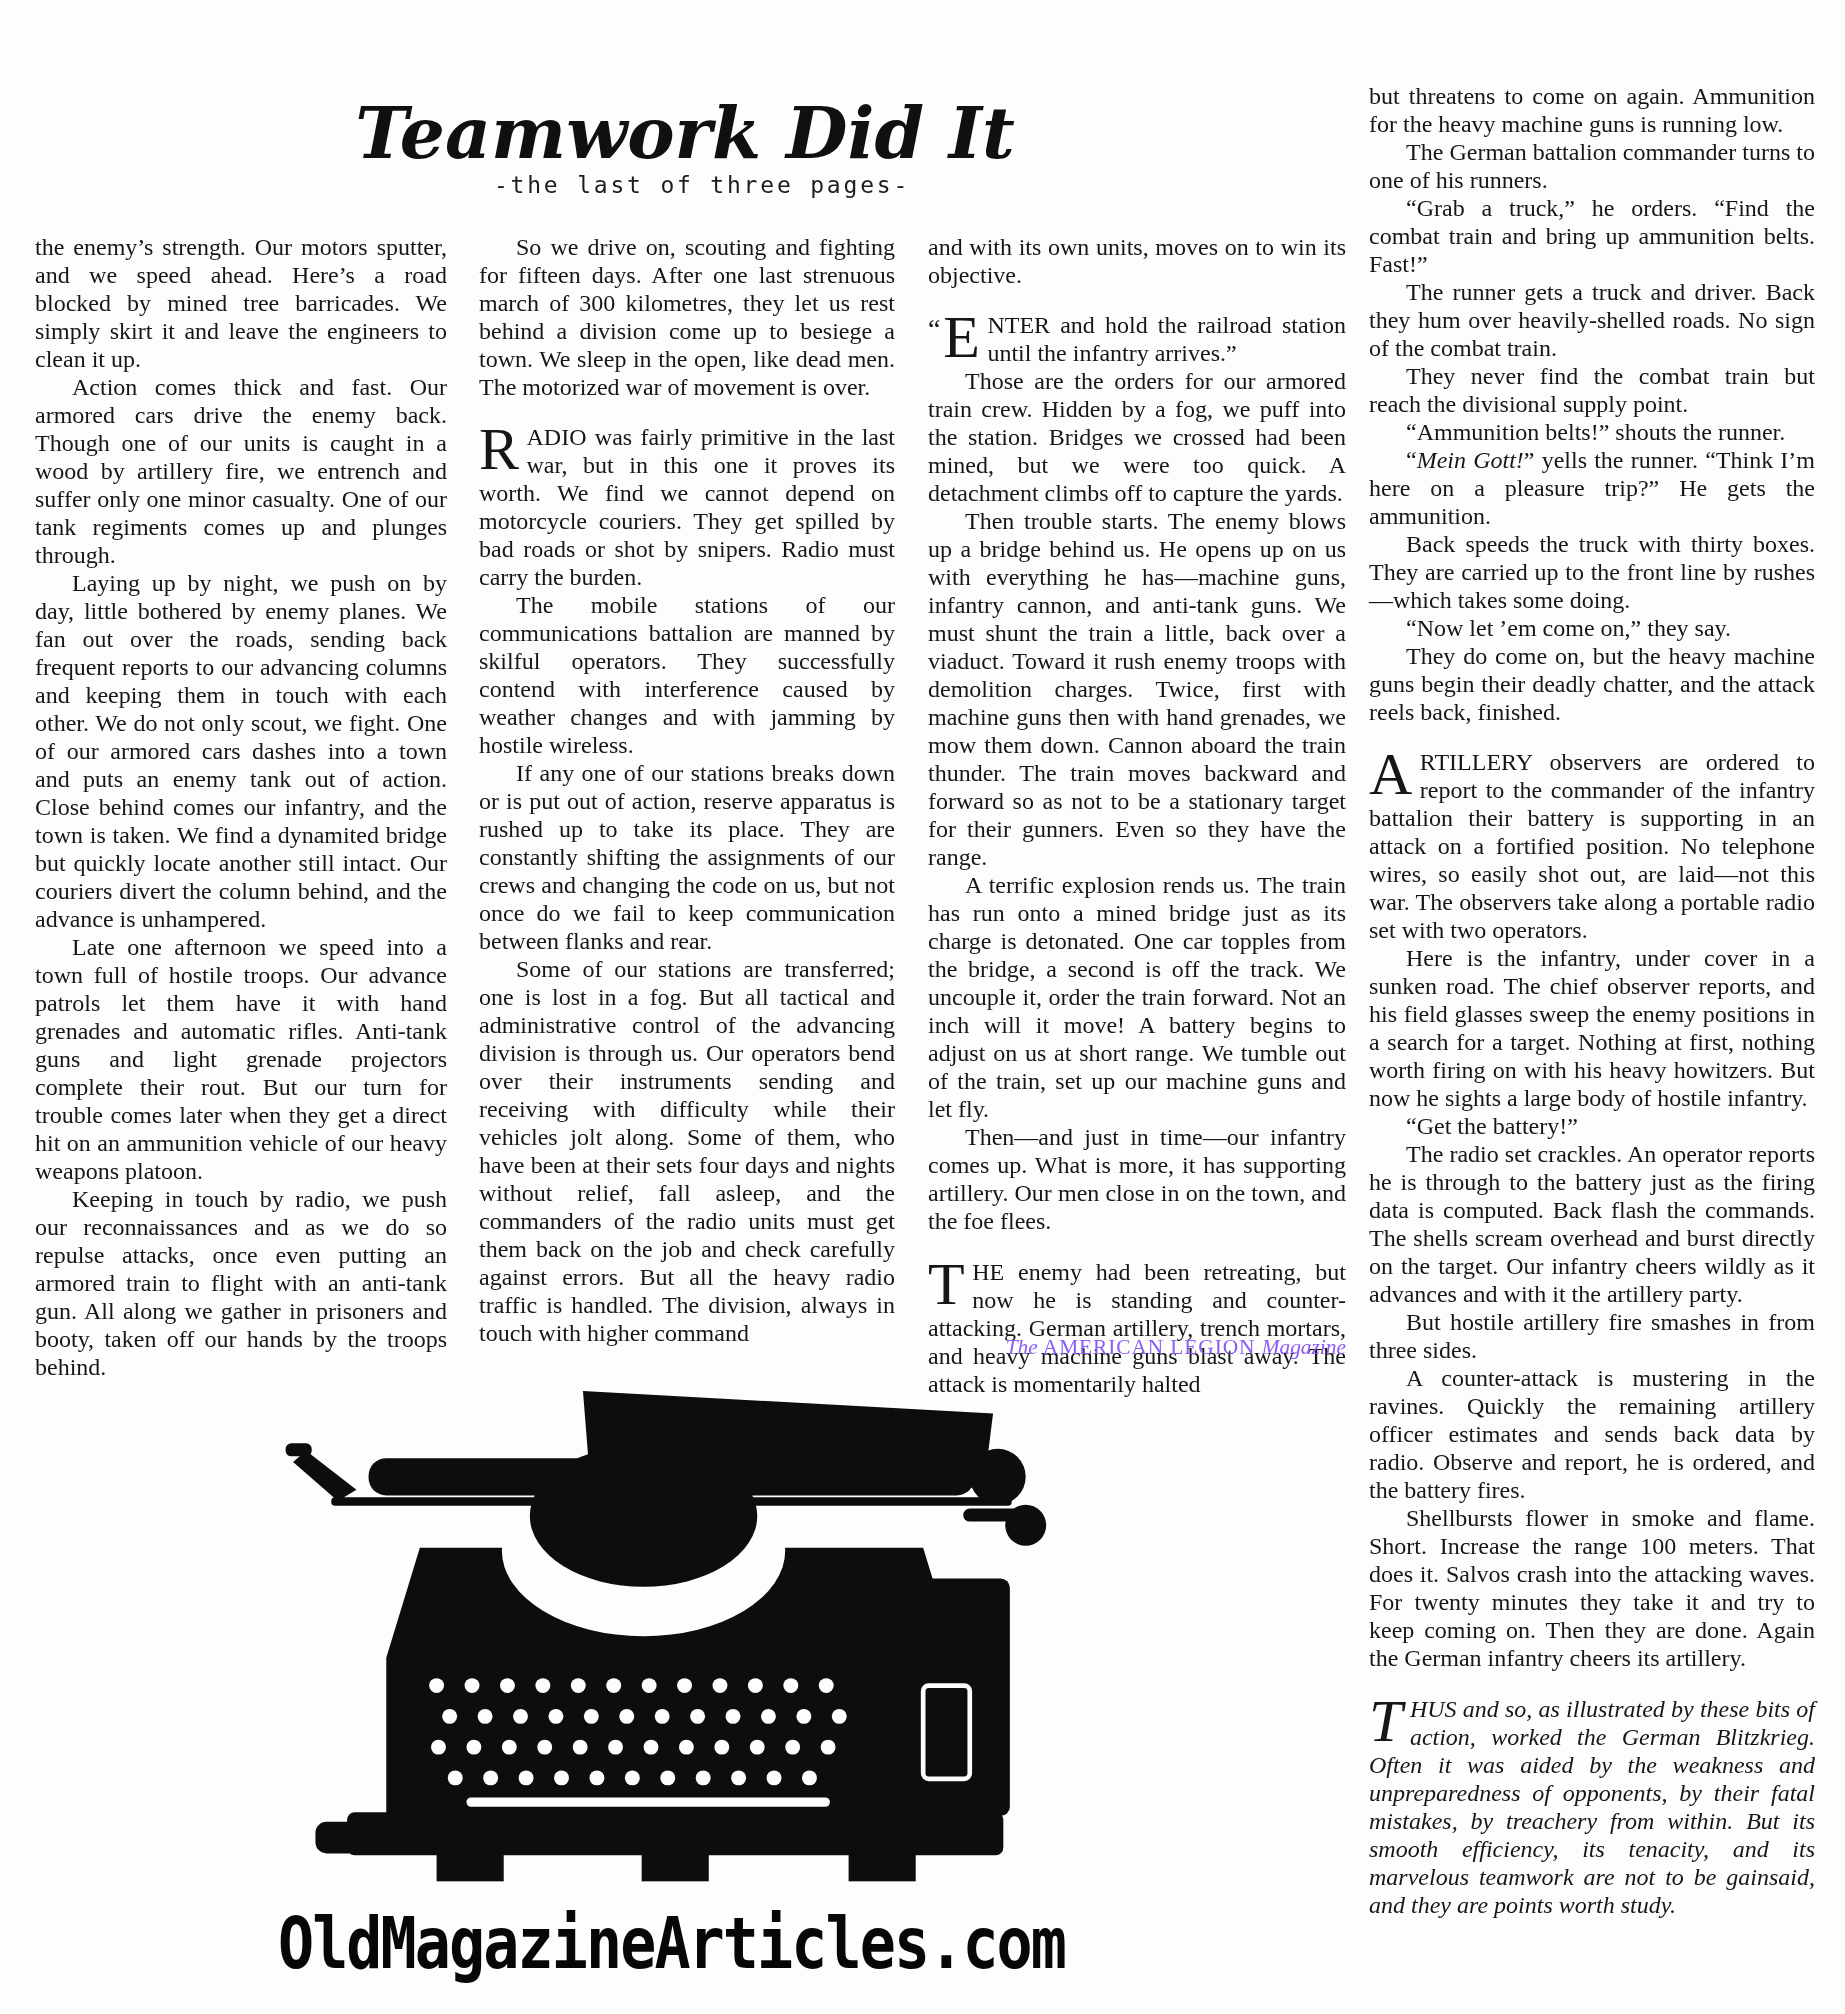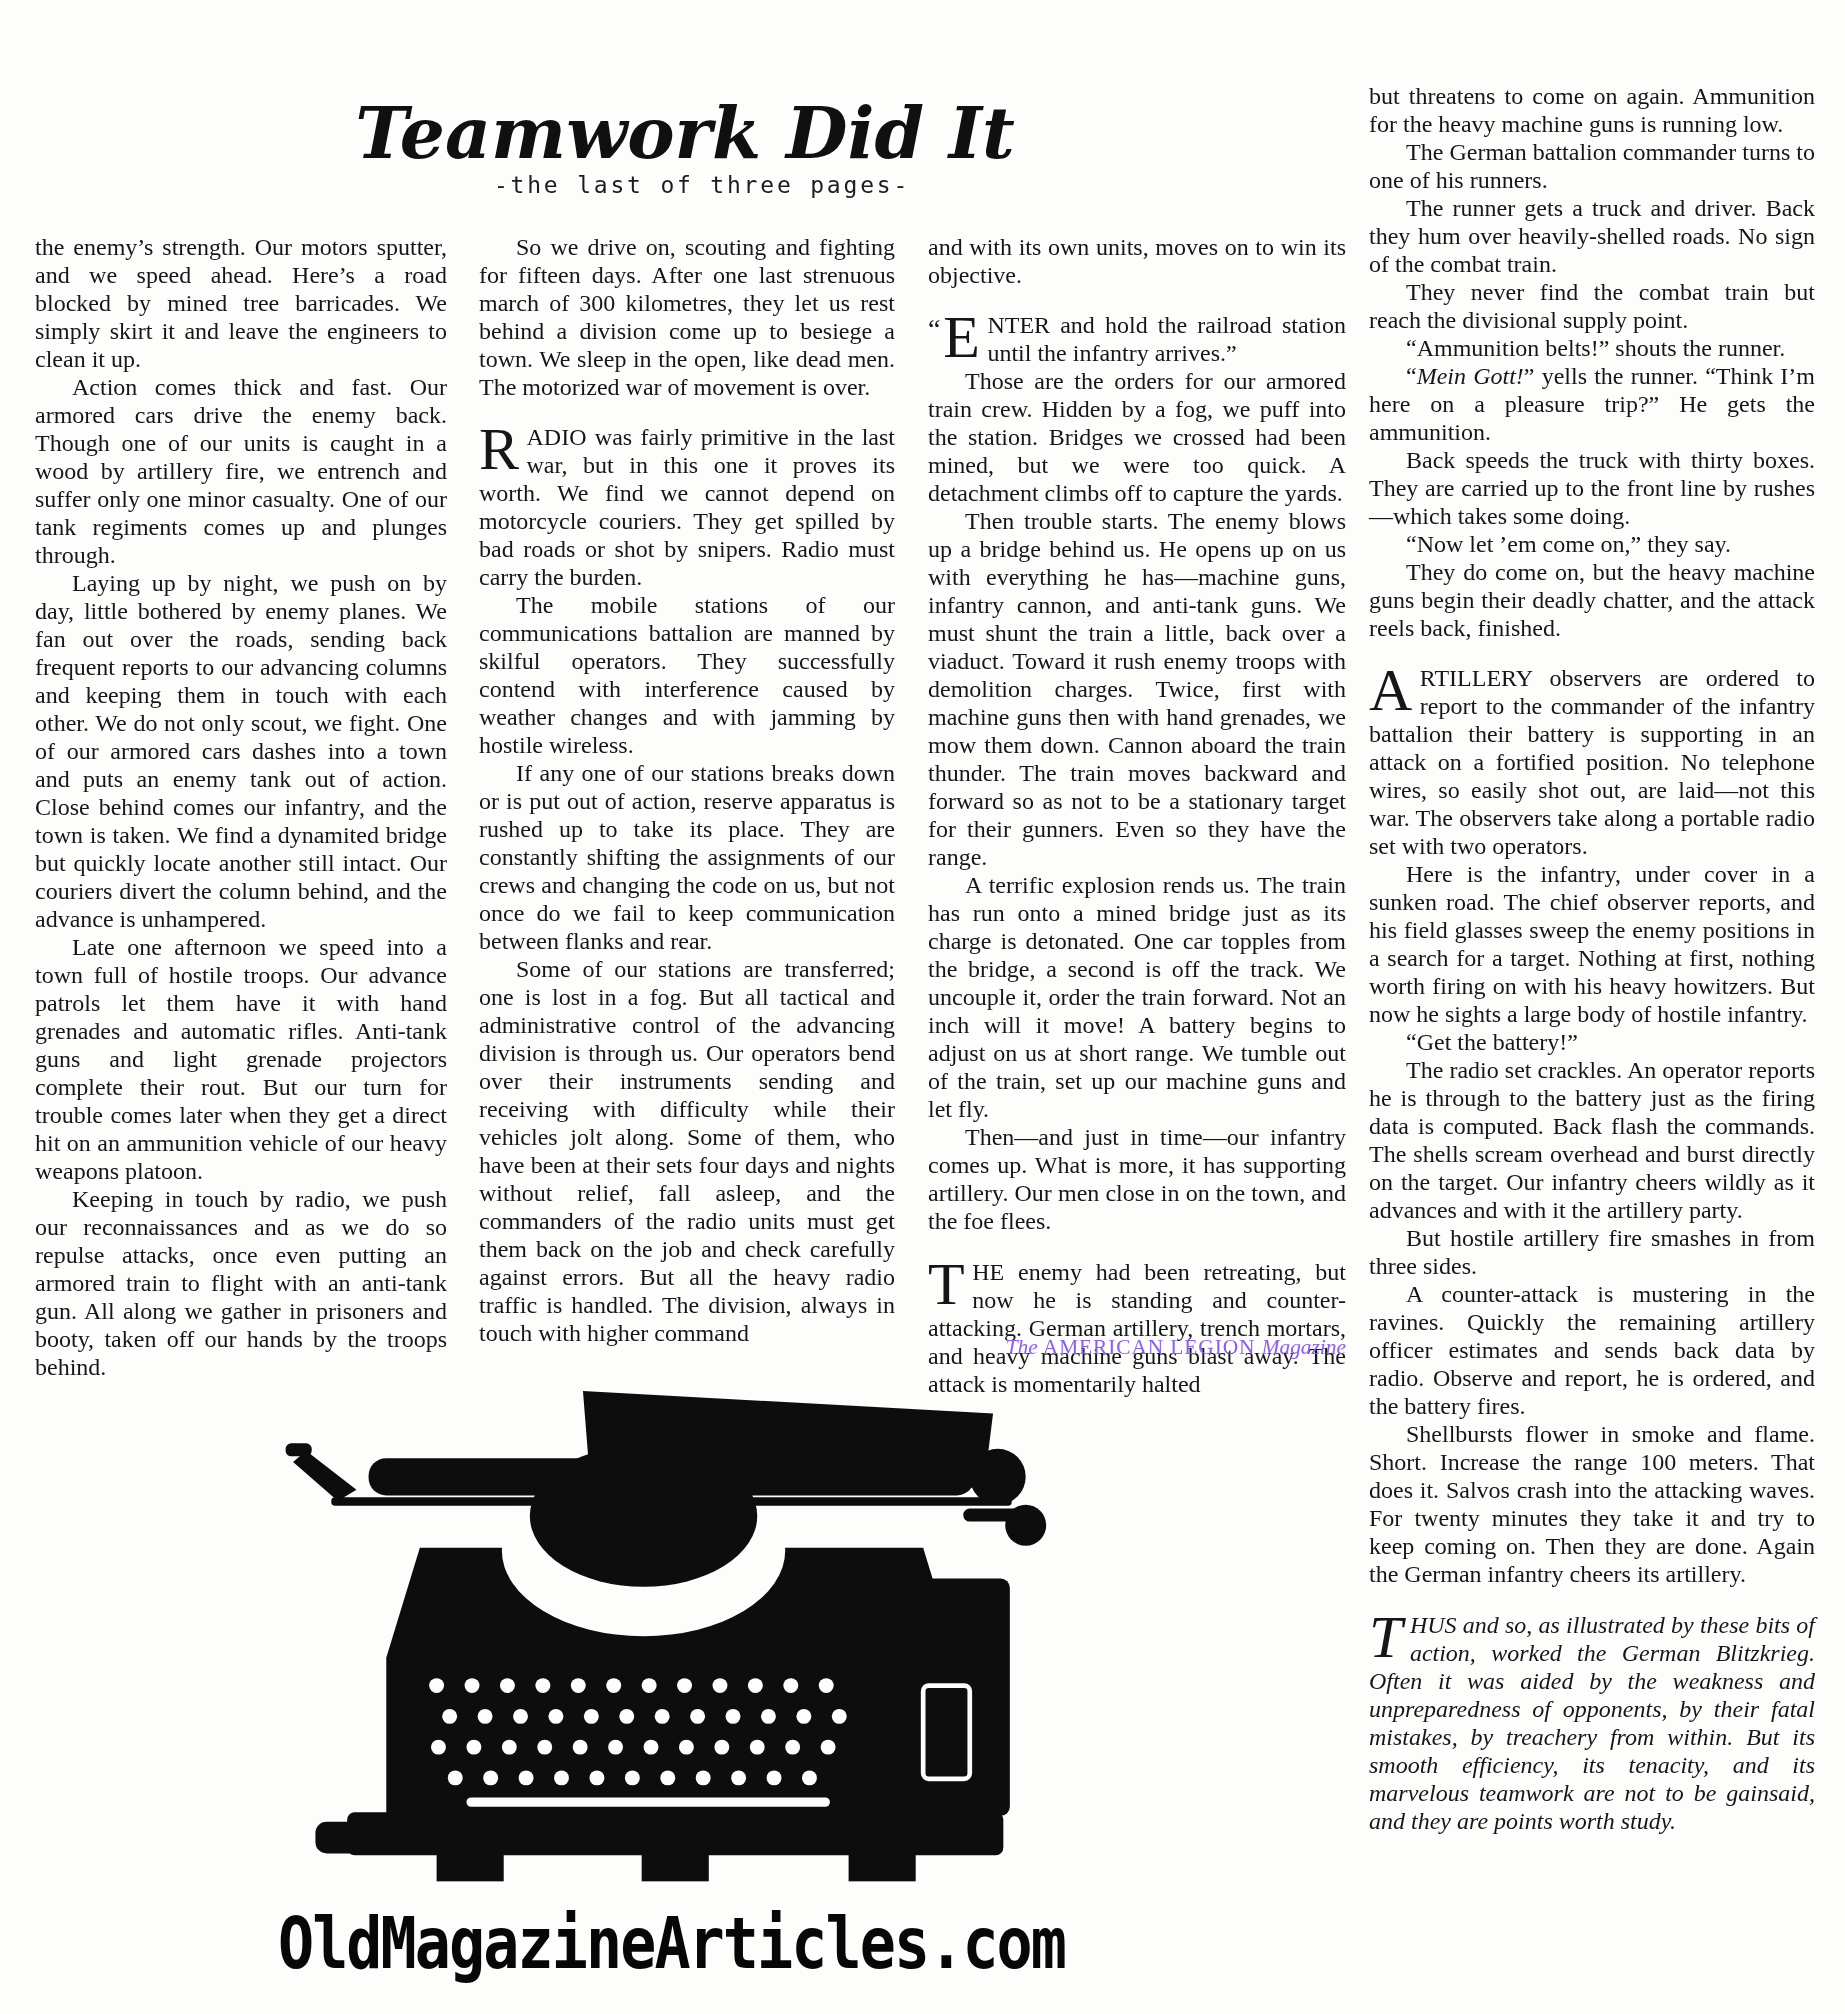--- a/index.html
+++ b/index.html
@@ -78,20 +78,21 @@
     <p class="gap "><span class="lead-quote">“</span><span class="dropcap">E</span><span>NTER and hold the railroad station until the infantry arrives.”</span></p>
     <p class="indent "><span>Those are the orders for our armored train crew. Hidden by a fog, we puff into the station. Bridges we crossed had been mined, but we were too quick.  A detachment climbs off to capture the yards.</span></p>
     <p class="indent "><span>Then trouble starts. The enemy blows up a bridge behind us. He opens up on us with everything he has—machine guns, infantry cannon, and anti-tank guns. We must shunt the train a little, back over a viaduct. Toward it rush enemy troops with demolition charges. Twice, first with machine guns then with hand grenades, we mow them down. Cannon aboard the train thunder. The train moves backward and forward so as not to be a stationary target for their gunners.  Even so they have the range.</span></p>
     <p class="indent "><span>A terrific explosion rends us. The train has run onto a mined bridge just as its charge is detonated. One car topples from the bridge, a second is off the track. We uncouple it, order the train forward. Not an inch will it move! A battery begins to adjust on us at short range. We tumble out of the train, set up our machine guns and let fly.</span></p>
     <p class="indent "><span>Then—and just in time—our infantry comes up. What is more, it has supporting artillery. Our men close in on the town, and the foe flees.</span></p>
     <p class="gap "><span class="dropcap">T</span><span>HE enemy had been retreating, but now he is standing and counter-attacking. German artillery, trench mortars, and heavy machine guns blast away. The attack is momentarily halted</span></p>
   </div>
 <div class="col col-4">
     <p class=""><span>but threatens to come on again. Ammunition for the heavy machine guns is running low.</span></p>
     <p class="indent "><span>The German battalion commander turns to one of his runners.</span></p>
+    <p class="indent "><span>“Grab a truck,” he orders. “Find the combat train and bring up ammunition belts. Fast!”</span></p>
     <p class="indent "><span>The runner gets a truck and driver. Back they hum over heavily-shelled roads. No sign of the combat train.</span></p>
     <p class="indent "><span>They never find the combat train but reach the divisional supply point.</span></p>
     <p class="indent "><span>“Ammunition belts!” shouts the runner.</span></p>
     <p class="indent "><span>“</span><span class="inline-italic">Mein Gott!</span><span>” yells the runner. “Think I’m here on a pleasure trip?” He gets the ammunition.</span></p>
     <p class="indent "><span>Back speeds the truck with thirty boxes. They are carried up to the front line by rushes—which takes some doing.</span></p>
     <p class="indent "><span>“Now let ’em come on,” they say.</span></p>
     <p class="indent "><span>They do come on, but the heavy machine guns begin their deadly chatter, and the attack reels back, finished.</span></p>
     <p class="gap "><span class="dropcap">A</span><span>RTILLERY observers are ordered to report to the commander of the infantry battalion their battery is supporting in an attack on a fortified position. No telephone wires, so easily shot out, are laid—not this war. The observers take along a portable radio set with two operators.</span></p>
     <p class="indent "><span>Here is the infantry, under cover in a sunken road. The chief observer reports, and his field glasses sweep the enemy positions in a search for a target. Nothing at first, nothing worth firing on with his heavy howitzers. But now he sights a large body of hostile infantry.</span></p>
     <p class="indent "><span>“Get the battery!”</span></p>

